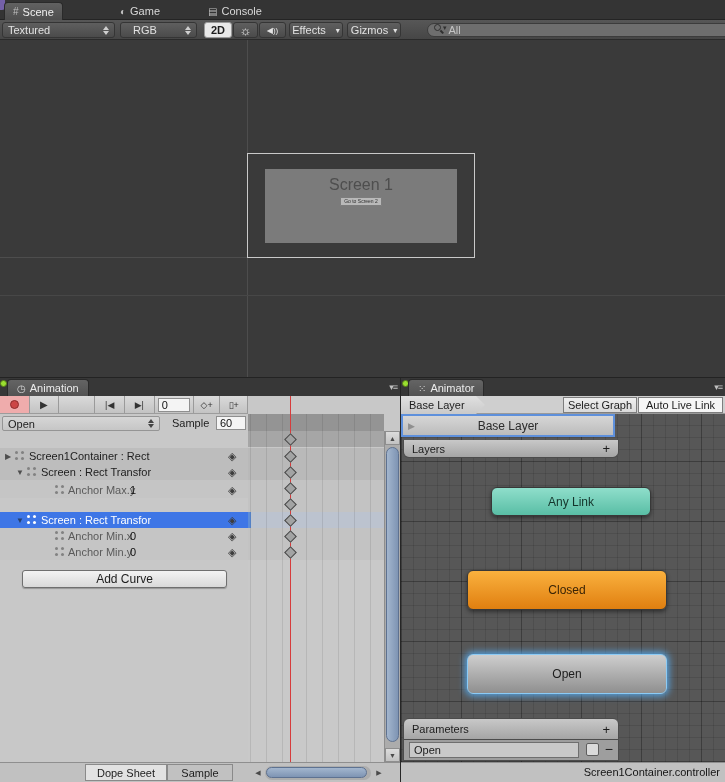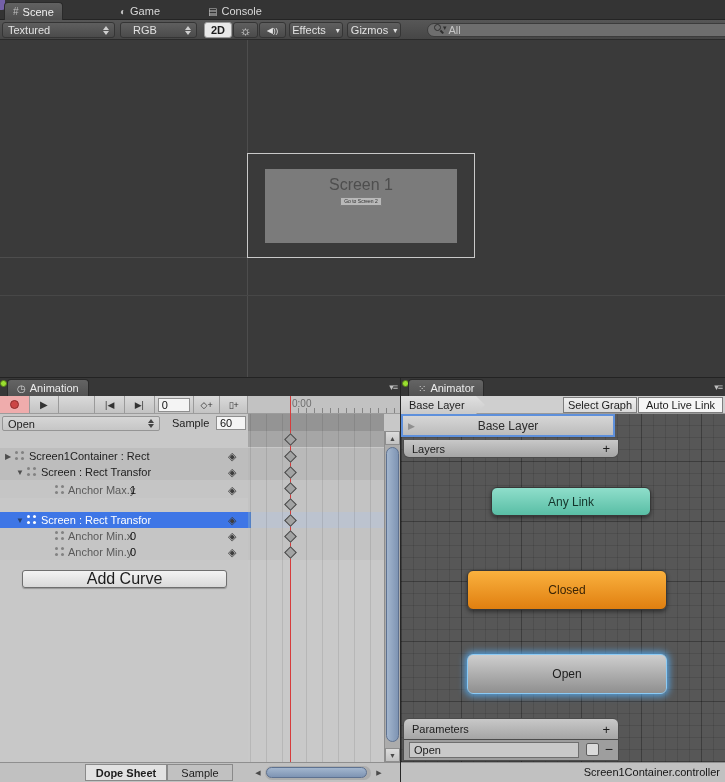--- a/index.html
+++ b/index.html
@@ -86,21 +86,21 @@
   .pkey { position:absolute; left:228px; font-size:11px; color:#3d3d3d; }
   .prow.obj { background:#BDBDBD; }
   .prow.pr  { background:#C5C5C5; }
   .prow.sel { background:#3E76E6; }
   .prow.sel .plabel, .prow.sel .pval { color:#fff; }
   .prow.sel .fold { color:#26406e; }
   .dsrow.obj { background:#B9B9B9; } .dsrow.pr { background:#C3C3C3; }
   .dsrow.sel { background:#BCC3CF; border-left:3px solid #5B8DD9; }
 
   .addcurve { left:22px; top:192px; width:205px; height:18px; background:linear-gradient(#F3F3F3,#D9D9D9);
-              border:1px solid #6f6f6f; border-radius:3px; font-size:16px; color:#1c1c1c;
+              border:1px solid #6f6f6f; border-radius:3px; font-size:12px; color:#1c1c1c;
               display:flex; align-items:center; justify-content:center; box-shadow:0 1px 1px rgba(0,0,0,.25); }
 
   .vscroll { left:384px; top:53px; width:16px; height:331px; background:#ACACAC; border-left:1px solid #8e8e8e; }
   .sbtn { position:absolute; left:0; width:15px; height:14px; background:linear-gradient(#DCDCDC,#C2C2C2);
           border:1px solid #8e8e8e; font-size:7px; color:#4a4a4a; display:flex; align-items:center; justify-content:center; }
   .vthumb { position:absolute; left:1px; top:16px; width:13px; height:295px; border-radius:7px;
             background:linear-gradient(90deg,#A3B6CE,#7E94B3); border:1px solid #5E7291; }
 
   
   .animator { left:401px; top:378px; width:324px; height:404px; background:#575757; }
@@ -133,21 +133,21 @@
   .node { position:absolute; border-radius:6px; display:flex; align-items:center; justify-content:center;
           font-size:12px; border:1px solid #383838; box-shadow:0 2px 4px rgba(0,0,0,.45); }
   .node.anystate { left:90px; top:73px; width:160px; height:29px; background:linear-gradient(#8FDECB,#59BEA5); color:#14342B; }
   .node.closed { left:66px; top:156px; width:200px; height:40px; background:linear-gradient(#FAB13E,#E07F10); color:#3A2406; }
   .node.open { left:66px; top:240px; width:200px; height:40px; background:linear-gradient(#CECECE,#8F8F8F); color:#1d1d1d;
                border:1px solid #8CCBF5; box-shadow:0 0 7px 2px rgba(85,166,232,.95); }
 
   
   .bstrip { left:0; top:762px; width:725px; height:20px; background:#C1C1C1; border-top:1px solid #8f8f8f; z-index:5; }
   .ftab { position:absolute; top:1px; height:17px; border:1px solid #8a8a8a; display:flex; align-items:center; justify-content:center; color:#1d1d1d; }
-  .ftab.on { background:#E2E2E2;font-weight:bold; }
+  .ftab.on { background:#E2E2E2; }
   .hsbtn { position:absolute; top:2px; width:14px; height:15px; font-size:7px; color:#4a4a4a; display:flex; align-items:center; justify-content:center; }
   .htrack { position:absolute; left:265px; top:3px; width:106px; height:14px; background:#ADADAD; border-radius:7px; }
   .hthumb { position:absolute; left:1px; top:1px; width:101px; height:11px; border-radius:6px;
             background:linear-gradient(#A3B6CE,#7E94B3); border:1px solid #5E7291; }
   .status { position:absolute; right:5px; top:0; line-height:19px; color:#151515; }
 
   .divider-v { left:400px; top:378px; width:1px; height:404px; background:#262626; z-index:6; }
   .divider-h { left:0; top:377px; width:725px; height:1px; background:#232323; z-index:6; }
 </style>
 </head>
@@ -263,24 +263,20 @@
         <span>Open</span>
         <span class="updown dk">
             <i class="u"></i>
             <i class="d"></i>
           </span>
       </div>
       <span class="abs" style="left:172px;top:3px;color:#1d1d1d;">Sample</span>
       <span class="abs afield" style="left:216px;top:2px;width:30px;">60</span>
     </div>
 
-    <div class="abs ruler">
-      <span class="rlabel">0:00</span>
-      <span class="rticks"></span>
-    </div>
     <div class="abs darkband"></div>
     <div class="abs dsrow" style="top:53px;background:#A6A6A6;"></div>
     <div class="abs dsrow obj" style="top:70px;"></div>
     <div class="abs dsrow obj" style="top:86px;"></div>
     <div class="abs dsrow pr" style="top:102px;"></div>
     <div class="abs dsrow pr" style="top:118px;"></div>
     <div class="abs dsrow sel" style="top:134px;"></div>
     <div class="abs dsrow pr" style="top:150px;"></div>
     <div class="abs dsrow pr" style="top:166px;"></div>
     <div class="abs dsbelow"></div>

